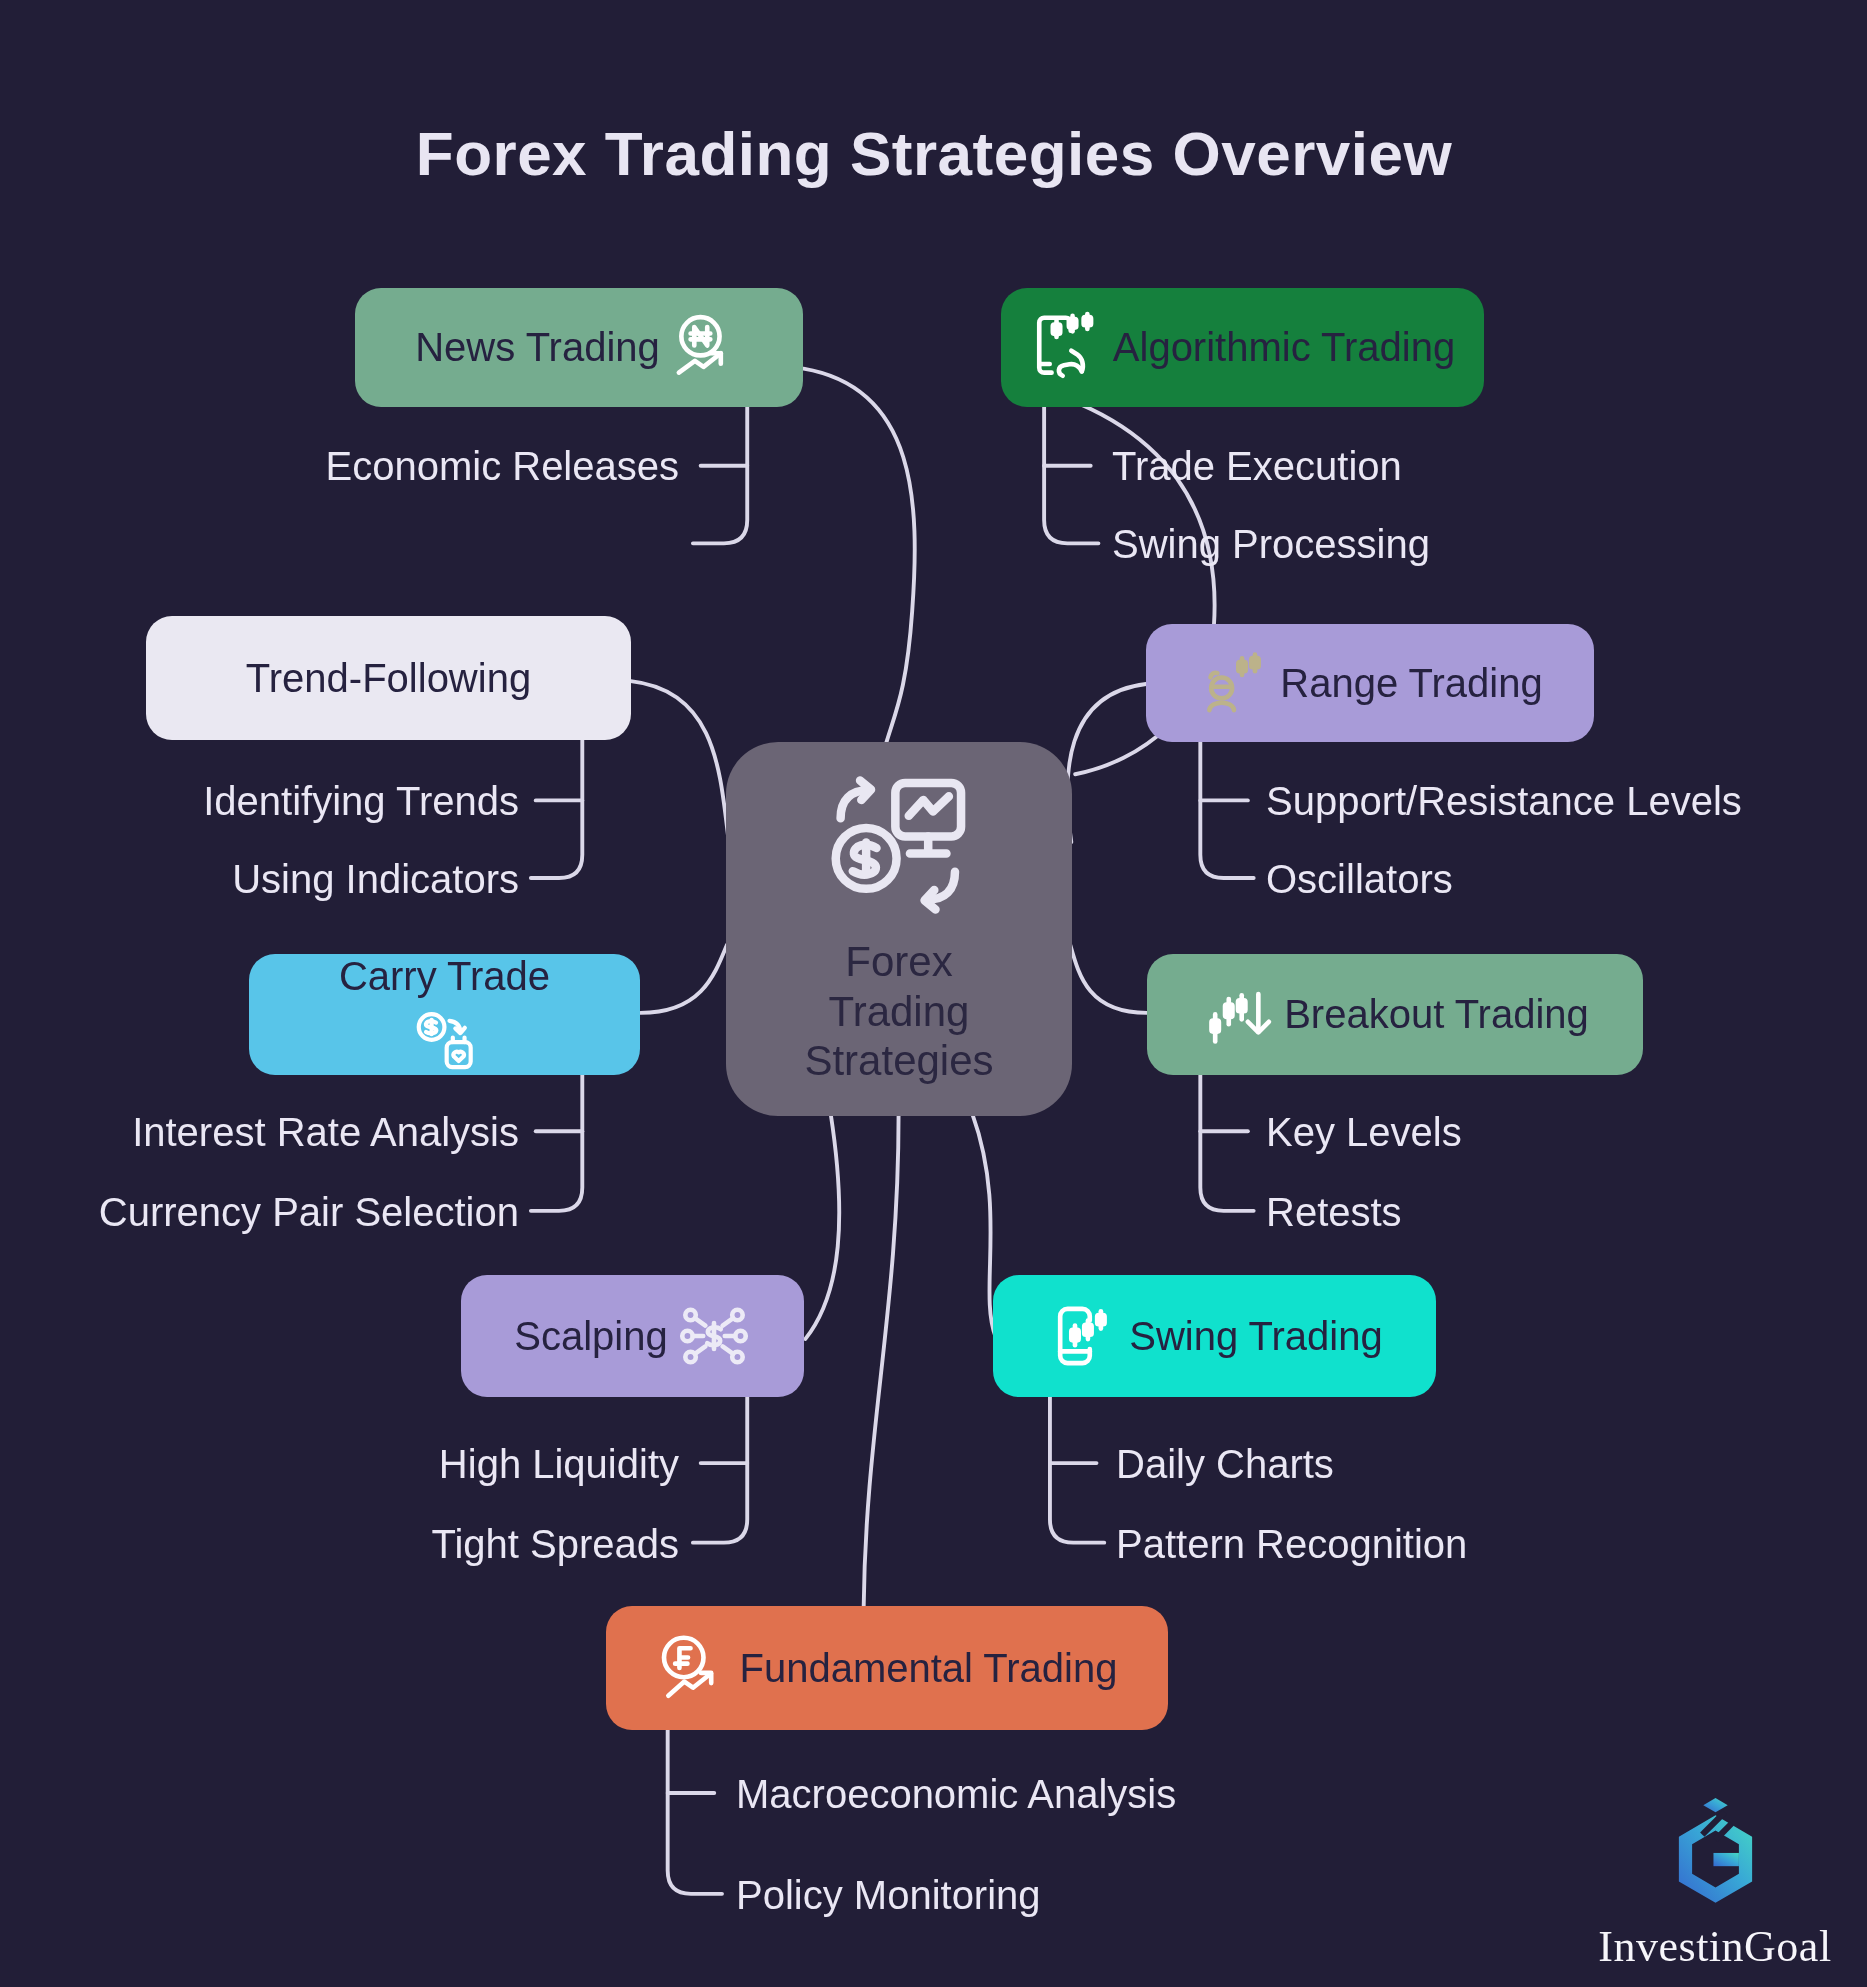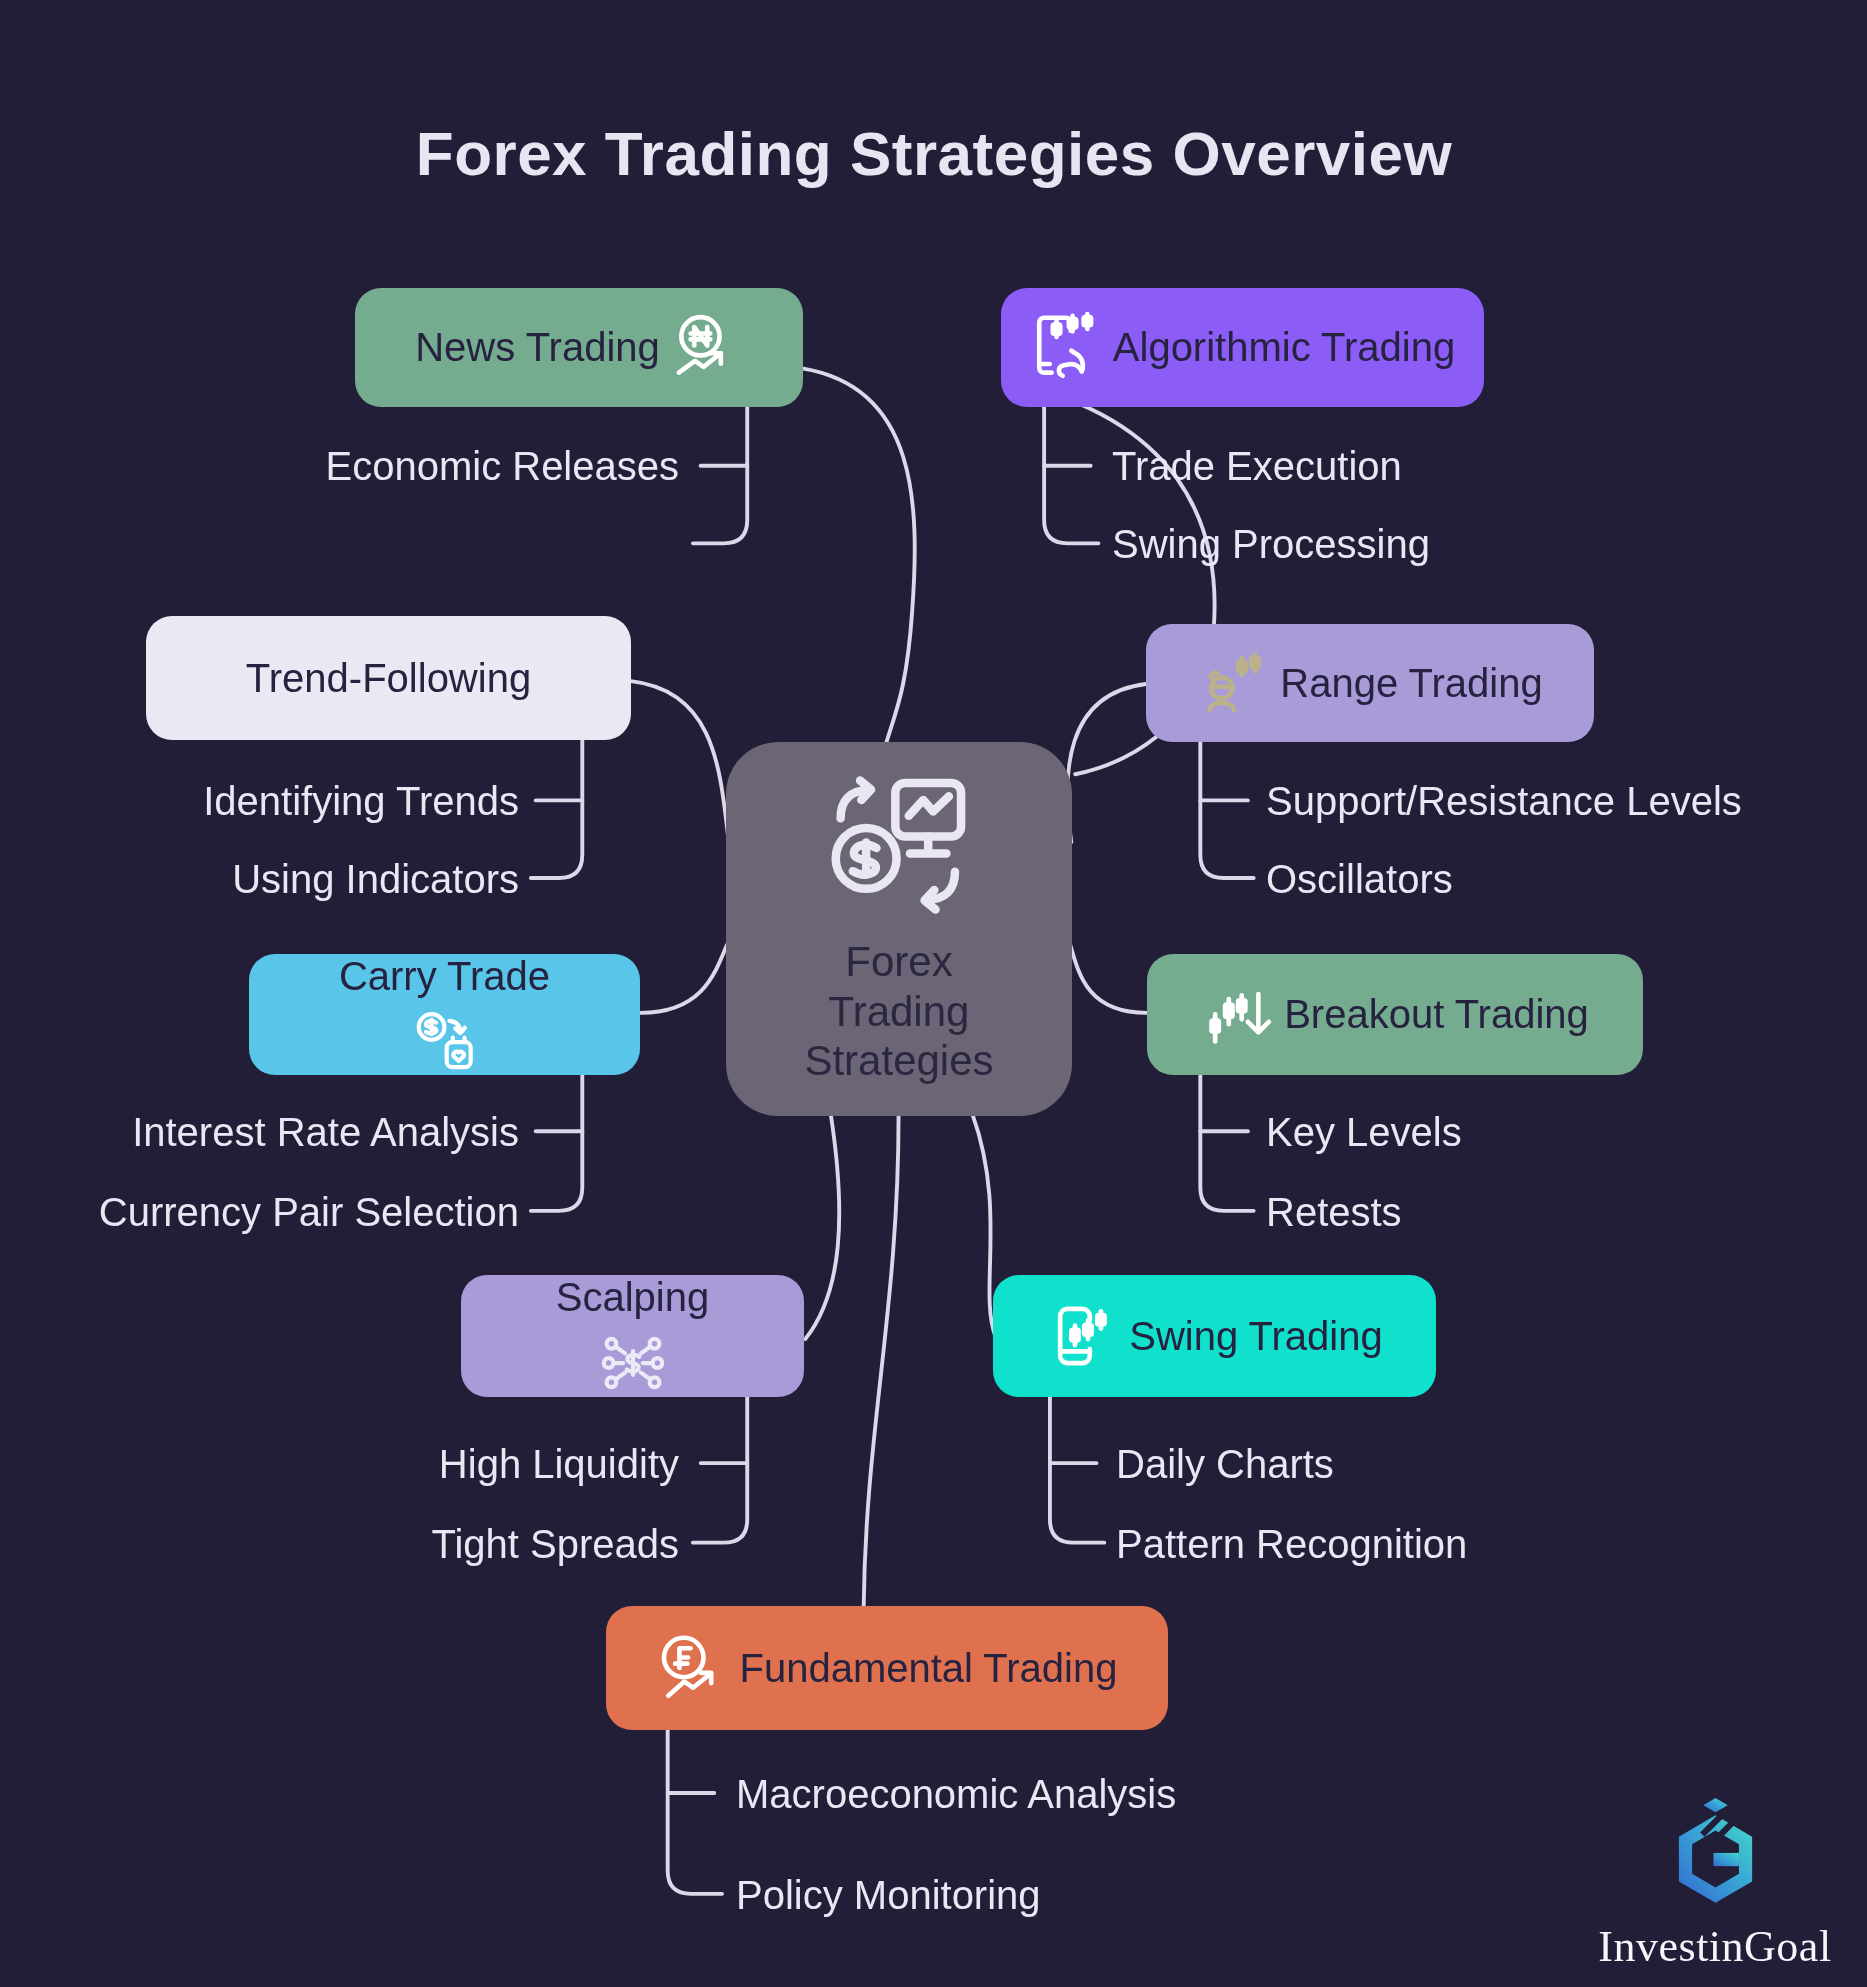--- a/index.html
+++ b/index.html
@@ -83,21 +83,21 @@
     <span class="lbl">News Trading</span>
     <svg class="ic" width="74" height="74" viewBox="0 0 24 24" stroke="#FFFFFF" stroke-width="1.5" fill="none" stroke-linecap="round" stroke-linejoin="round">
       <circle cx="10.2" cy="8.2" r="6.2"></circle>
       <path d="M8.2 11.2 V5.2 L12.4 11.2 V5.2"></path>
       <path d="M7 7.3 H13.4 M7 9.2 H13.4"></path>
       <path d="M3.2 20 L8.4 16.2 L11.2 18.1 L16.8 13.7"></path>
       <path d="M13.4 13.7 H16.8 V17.1"></path>
     </svg>
   </div>
 
-  <div class="node" style="left:1001px;top:288px;width:483px;height:119px;background:#8b5cf6;">
+  <div class="node" style="left:1001px;top:288px;width:483px;height:119px;background:#15803d;">
     <svg class="ic" width="74" height="74" viewBox="0 0 24 24" stroke="#FFFFFF" stroke-width="1.5" fill="none" stroke-linecap="round" stroke-linejoin="round">
       <path d="M13.2 6.4 V3.8 C13.2 2.9 12.5 2.2 11.6 2.2 H4.6 C3.7 2.2 3 2.9 3 3.8 V18.4 C3 19.3 3.7 20 4.6 20 H7"></path>
       <path d="M3 17.2 H6.4"></path>
       <path d="M8.6 3.2 V8.4"></path>
         <rect x="7.4" y="4.4" width="2.4" height="3" rx="0.5"></rect>
       <path d="M13.8 1.6 V6.6"></path>
         <rect x="12.6" y="2.6" width="2.4" height="2.8" rx="0.5"></rect>
       <path d="M18.6 1 V5.8"></path>
         <rect x="17.4" y="2" width="2.4" height="2.6" rx="0.5"></rect>
       <path d="M10.6 21 C8.8 20.2 9 18 11 17.6 L12.8 17.3 C14.6 17 16.2 18 16.8 19.6"></path>
@@ -145,21 +145,21 @@
       <path d="M9 6.8 V15"></path>
         <rect x="7.8" y="8.6" width="2.4" height="4" rx="0.5"></rect>
       <path d="M13.2 5.6 V13.4"></path>
         <rect x="12" y="7.2" width="2.4" height="3.6" rx="0.5"></rect>
       <path d="M18.6 5.2 V17.4"></path>
       <path d="M15.2 14.2 L18.6 17.6 L22 14.2"></path>
     </svg>
     <span class="lbl">Breakout Trading</span>
   </div>
 
-  <div class="node" style="left:461px;top:1275px;width:343px;height:122px;background:#A89BD8;flex-direction:column;">
+  <div class="node" style="left:461px;top:1275px;width:343px;height:122px;background:#A89BD8;">
     <span class="lbl">Scalping</span>
     <svg class="ic" width="74" height="74" viewBox="0 0 24 24" stroke="#ECEAF6" stroke-width="1.5" fill="none" stroke-linecap="round" stroke-linejoin="round">
       <path d="M12 7.8 V16.2"></path>
       <path d="M14.2 9.8 C12.6 8.6 10 9.2 10 10.7 C10 12.6 14 11.6 14 13.5 C14 15 11.4 15.5 9.8 14.3"></path>
       <circle cx="4.4" cy="5.2" r="1.7"></circle>
         <circle cx="3.4" cy="12" r="1.7"></circle>
         <circle cx="4.4" cy="18.8" r="1.7"></circle>
       <circle cx="19.6" cy="5.2" r="1.7"></circle>
         <circle cx="20.6" cy="12" r="1.7"></circle>
         <circle cx="19.6" cy="18.8" r="1.7"></circle>

